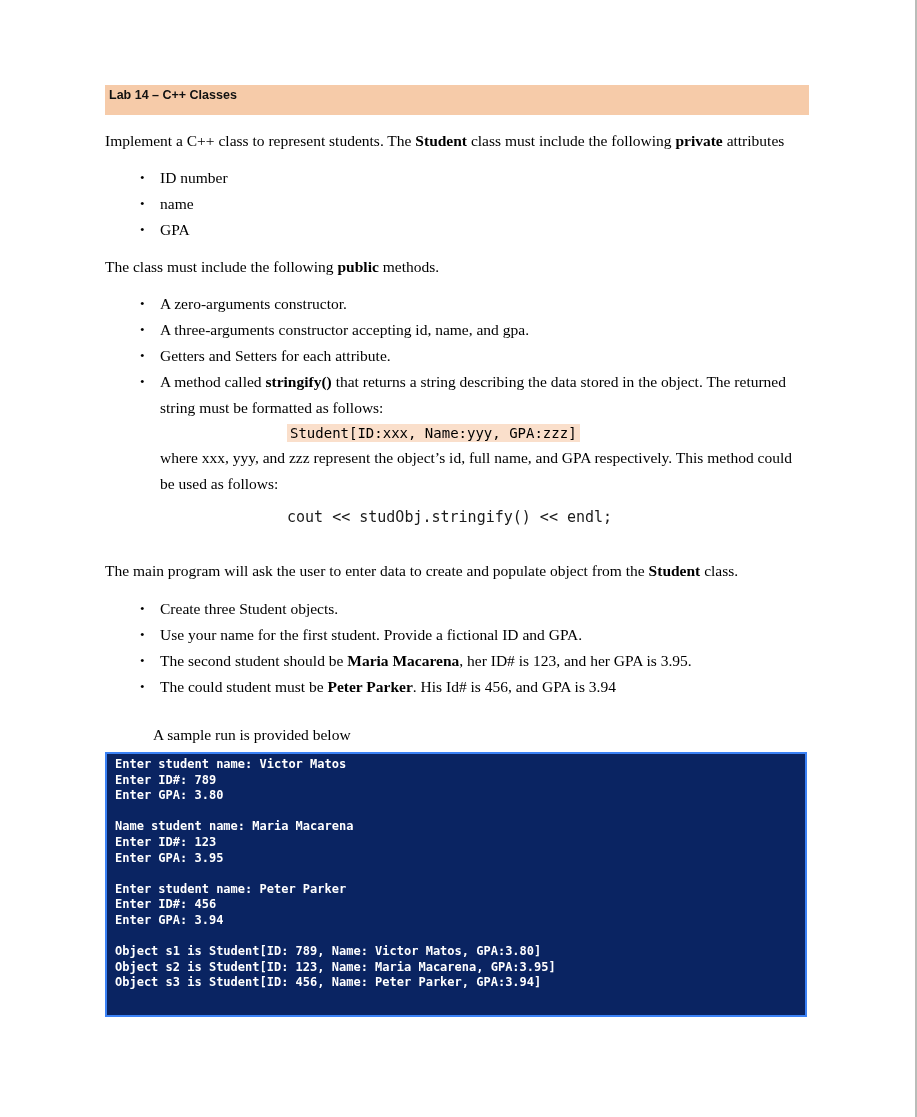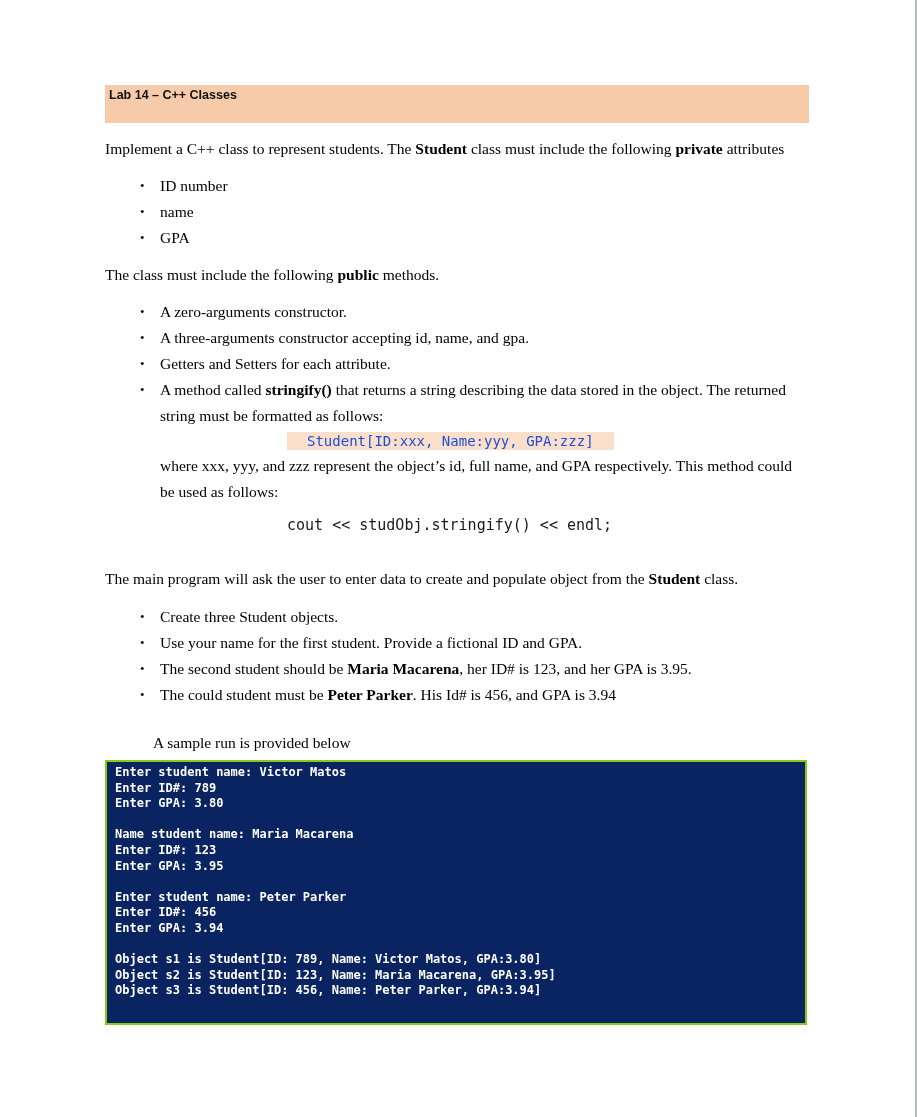--- a/index.html
+++ b/index.html
@@ -21,21 +21,21 @@
     width: 704px;
   }
 
   
   .title-bar {
     background: #f6cba9;
     font-family: "Liberation Sans", sans-serif;
     font-weight: bold;
     font-size: 12.5px;
     line-height: 21px;
-    height: 38px;
+    height: 30px;
     padding-left: 4px;
     color: #111111;
     margin-bottom: 13px;
   }
 
   
   .para {
     font-size: 15.5px;
     line-height: 26px;
     margin-bottom: 11px;
@@ -61,40 +61,40 @@
 
   
   .code-line {
     margin: 1px 0 1px 127px;   
     line-height: 22px;
   }
   .code-hl {
     font-family: "DejaVu Sans Mono", monospace;
     font-size: 14px;
     background: #fadfcb;
-    padding: 1px 20px;
-    color: #1d4ed8;
+    padding: 1px 3px;
+    color: #000000;
   }
   .code-plain {
     font-family: "DejaVu Sans Mono", monospace;
     font-size: 15px;
     color: #1a1a1a;
     text-align: right;
   }
   .usage-line { margin: 8px 0 2px 127px; line-height: 24px; }
 
   .gap-before { margin-top: 27px; }
   .tight { margin-bottom: 12px; }
   .sample-caption { margin-top: 22px; margin-bottom: 4px; margin-left: 48px; }
 
   
   .console {
     width: 702px;
     background: #0a2462;
-    border: 2px solid #84cc16;
+    border: 2px solid #3b82f6;
     padding: 3px 4px 24px 8px;
     color: #ffffff;
     font-family: "DejaVu Sans Mono", monospace;
     font-weight: bold;
     font-size: 12px;
     line-height: 15.6px;
   }
   .console .cline { min-height: 15.6px; white-space: pre; }
 </style>
 </head>

